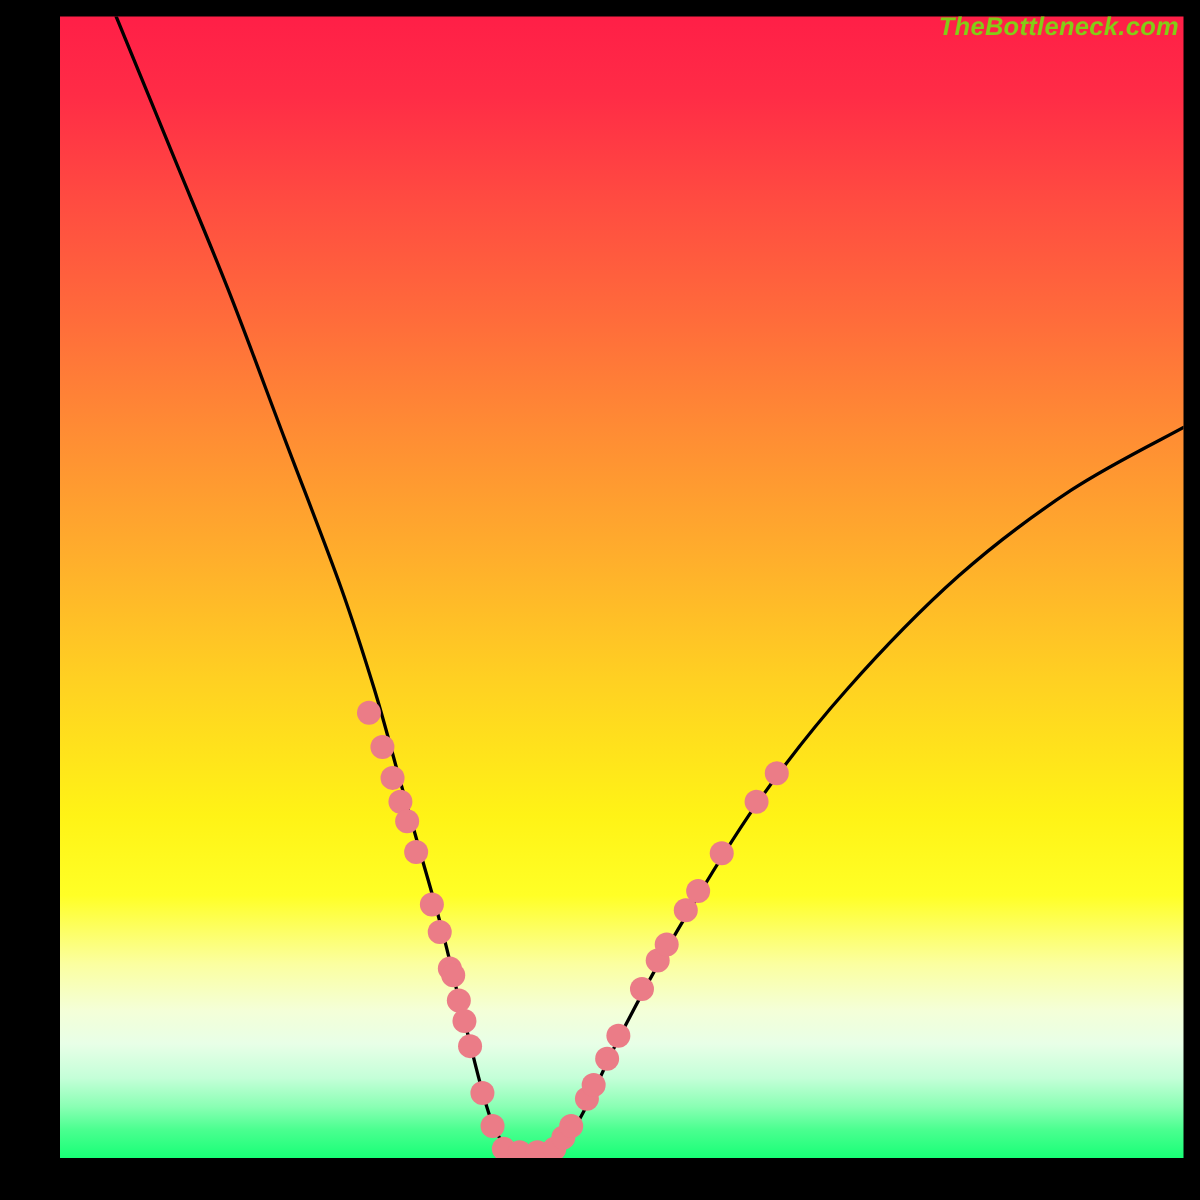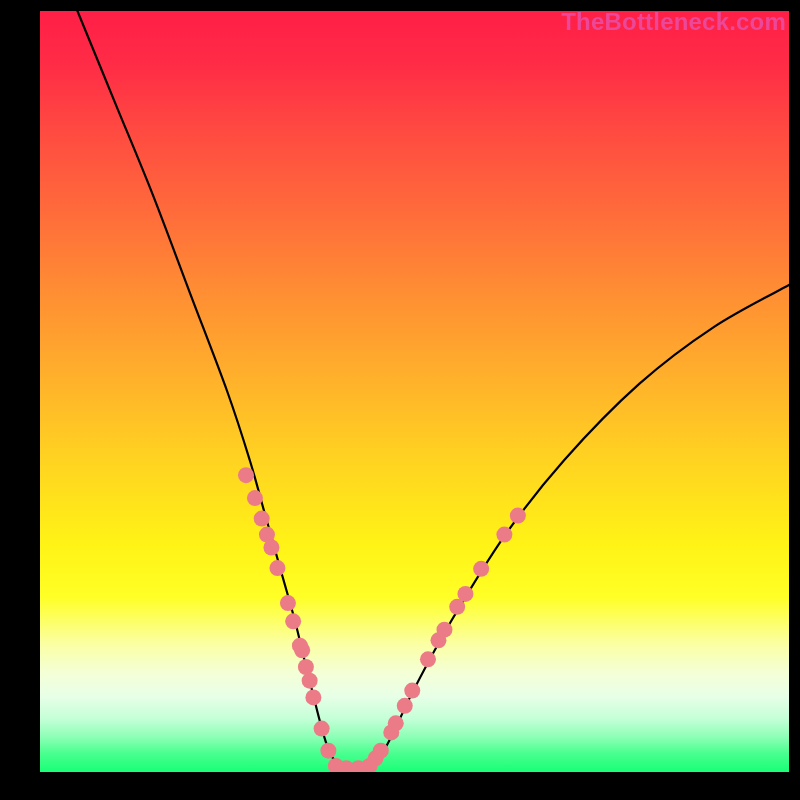--- a/index.html
+++ b/index.html
@@ -39,25 +39,26 @@
       #c4ffd8 93%,
       #8affb4 95.5%,
       #4bff90 97.5%,
       #18ff76 100%
     );
   }
   .watermark {
     position: absolute;
     top: 8px;
     right: 14px;
-    color: #ec4899;
-    font-size: 24px;
+    color: #84cc16;
+    font-size: 17px;
     font-weight: 600;
     letter-spacing: 0.2px;
     user-select: none;
+    font-style: italic;
   }
   svg.curve {
     position: absolute;
     left: 0;
     top: 0;
     width: 749px;
     height: 761px;
   }
 </style>
 </head>

